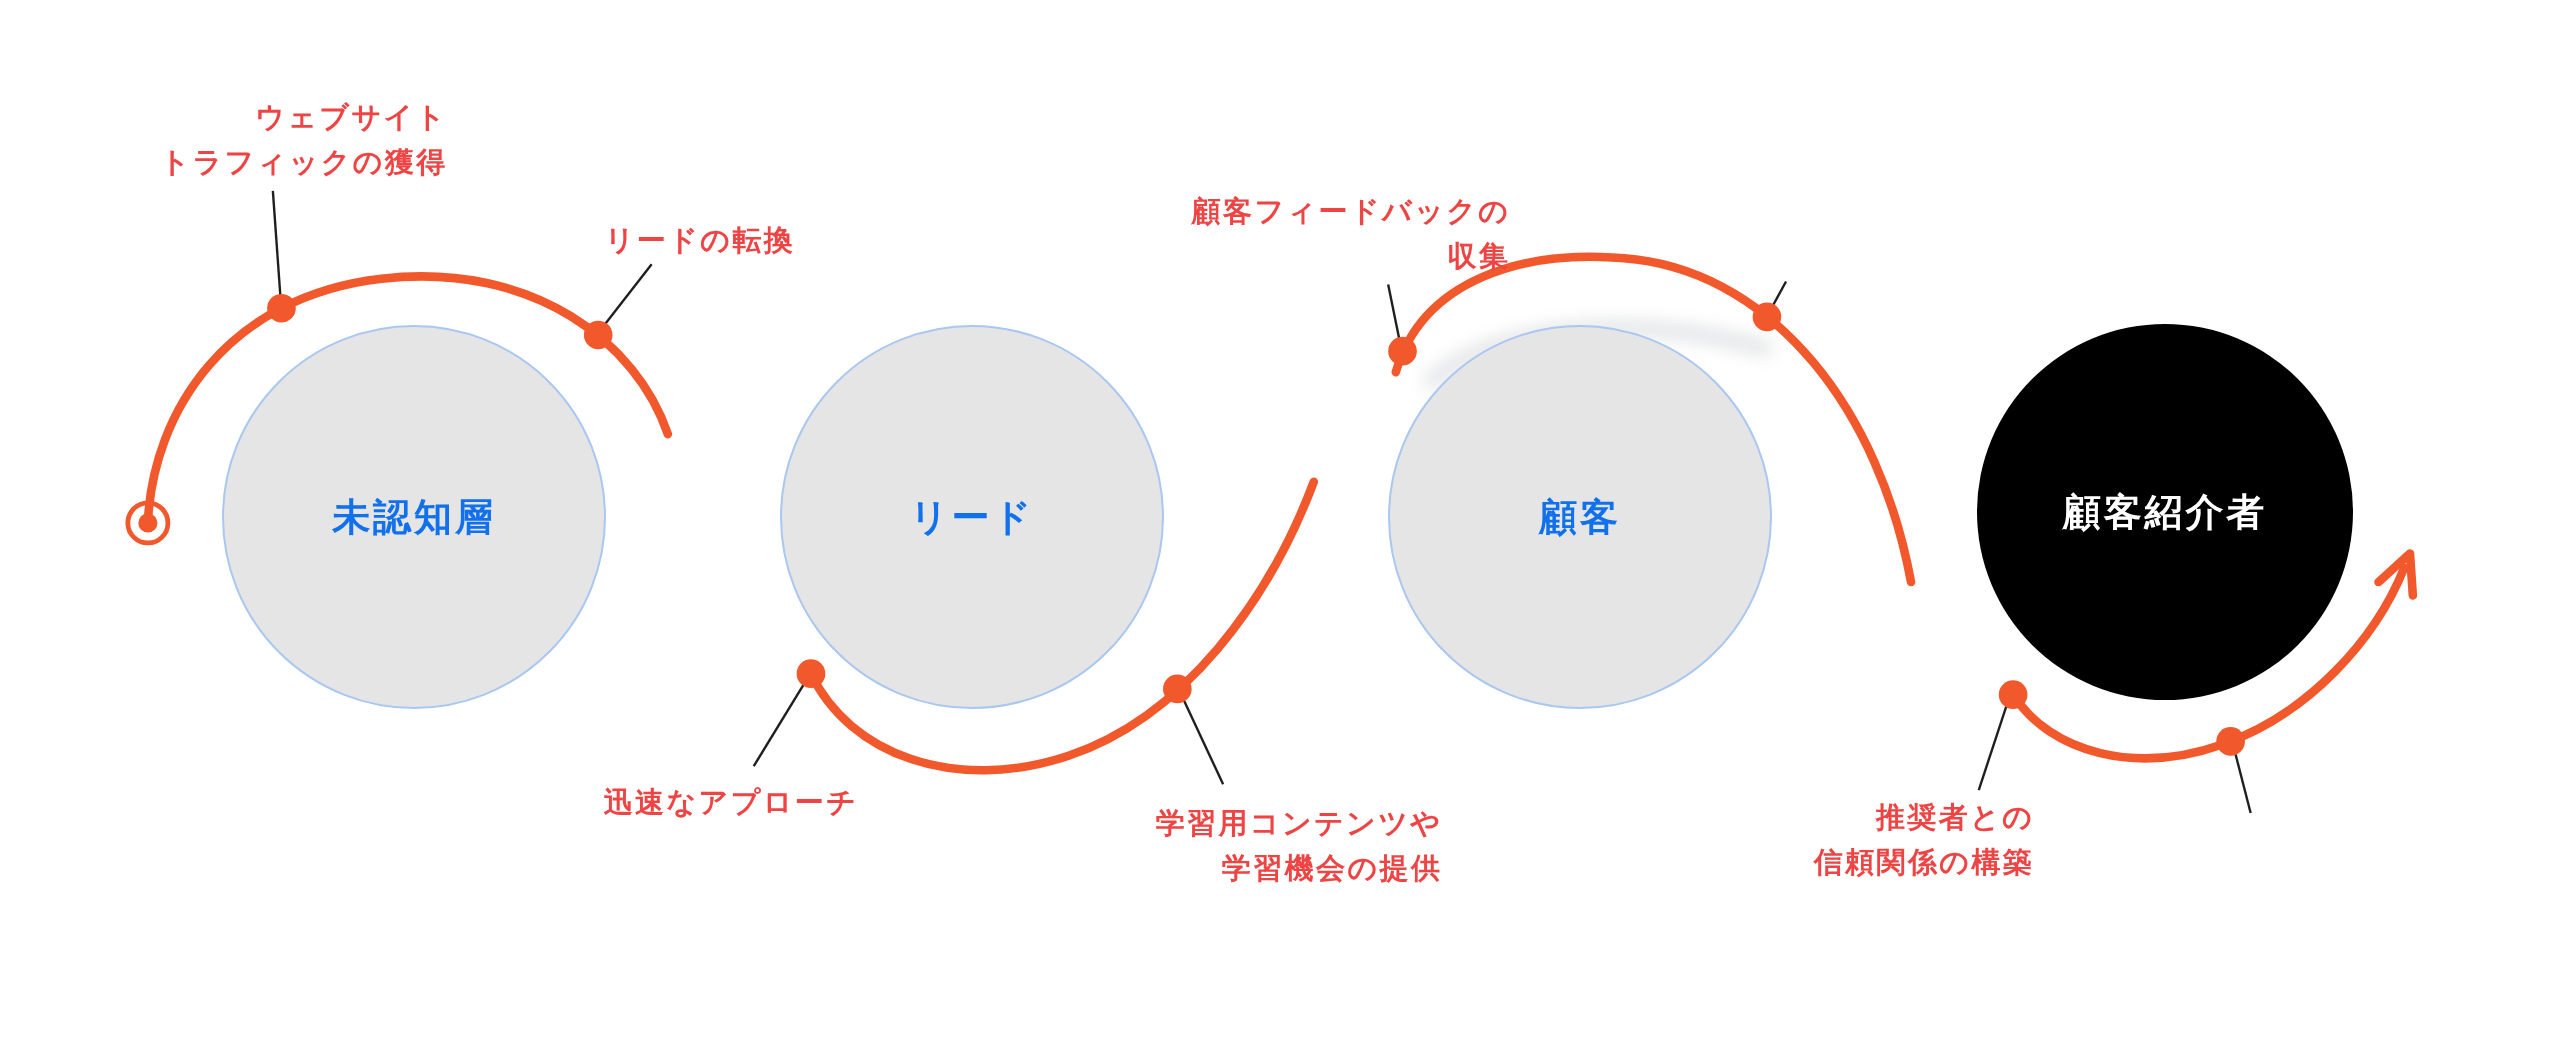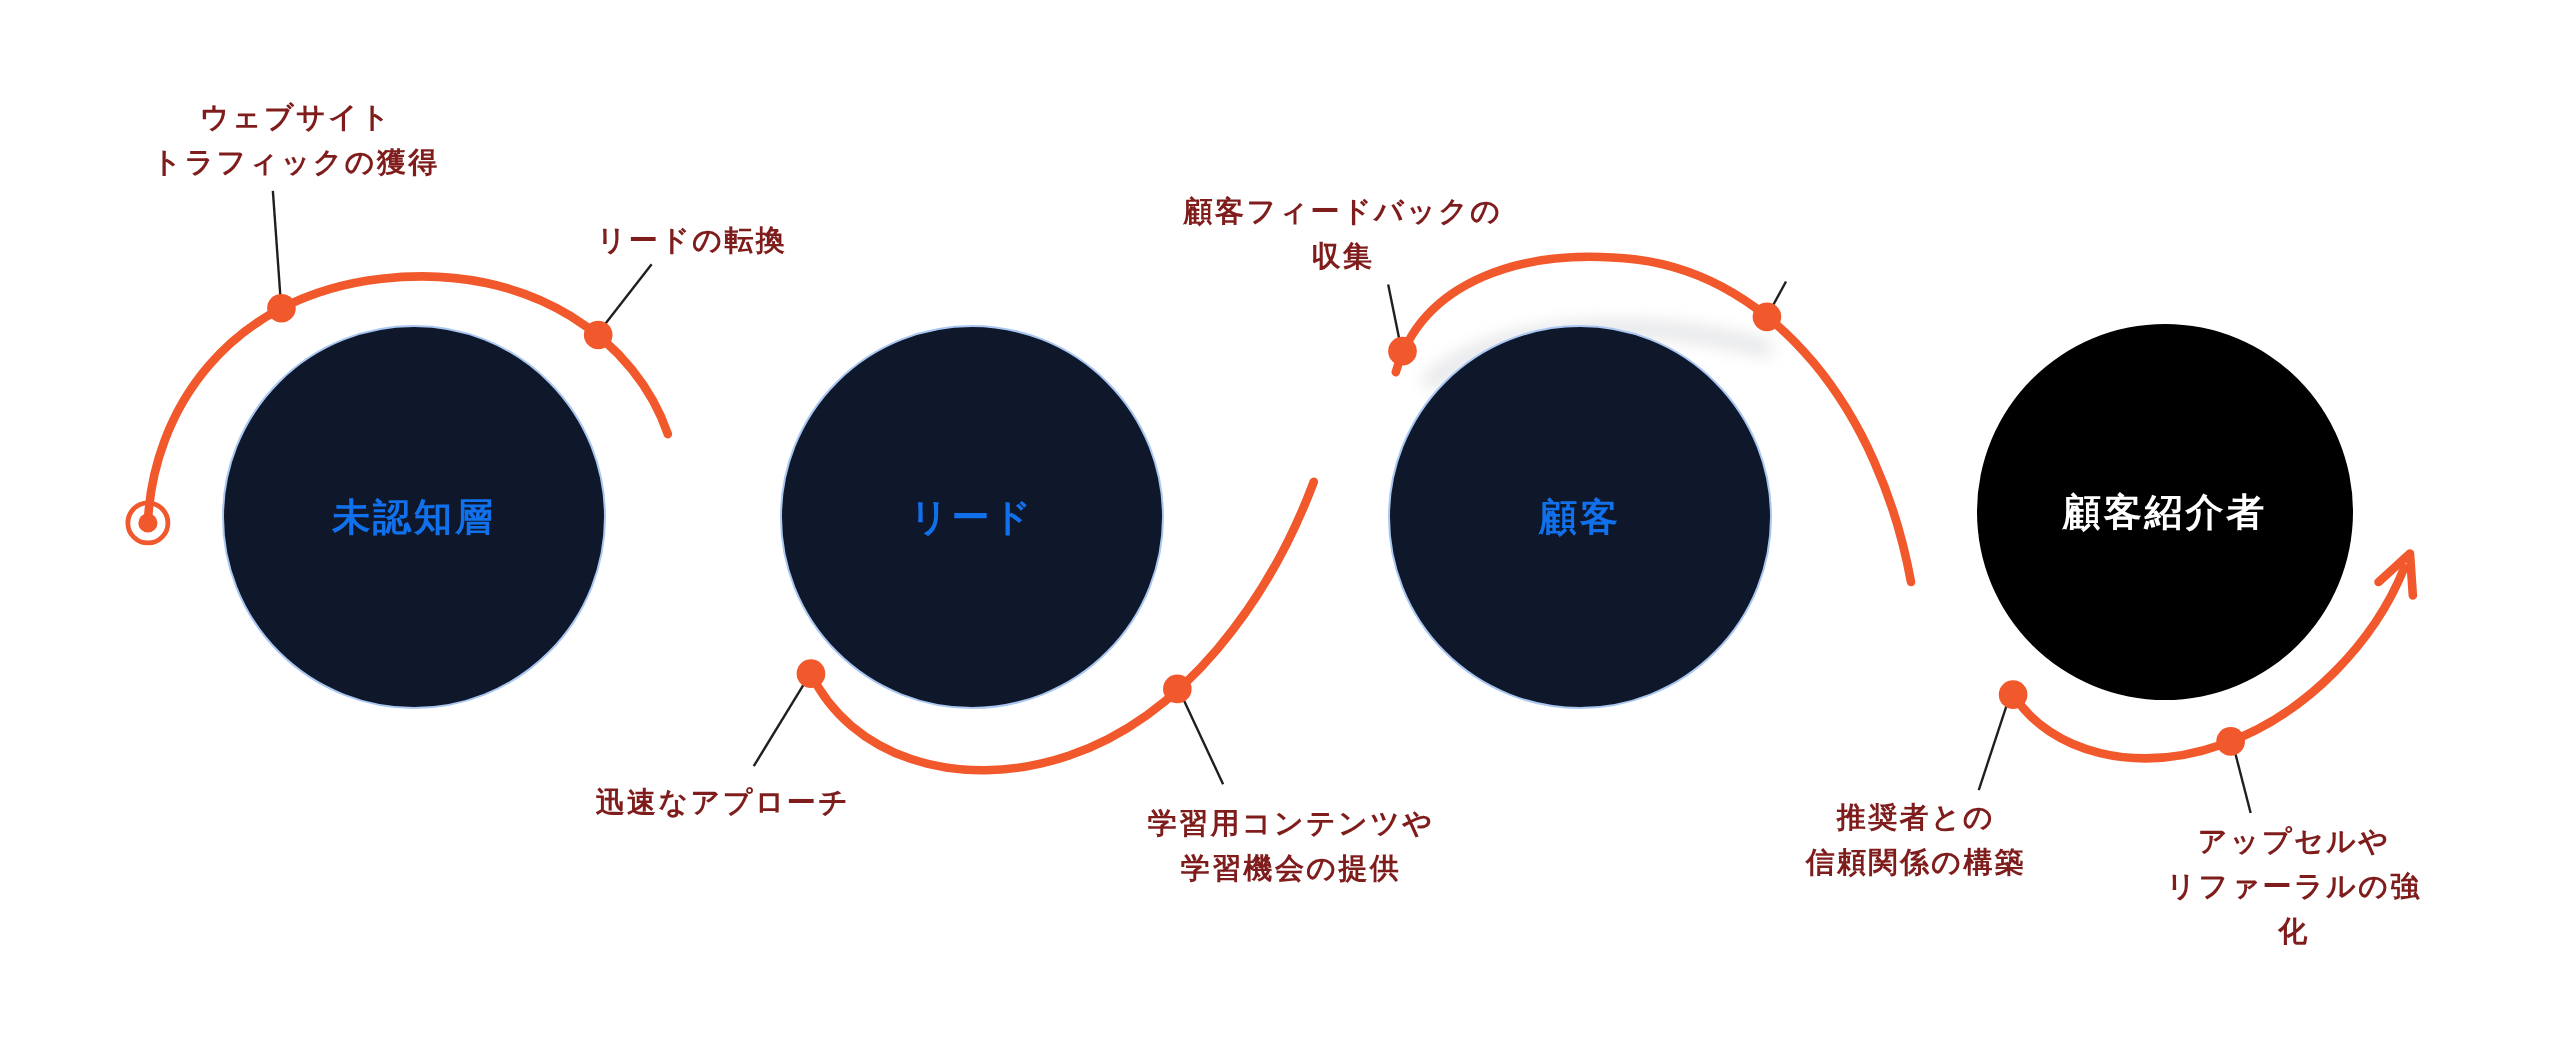--- a/index.html
+++ b/index.html
@@ -24,45 +24,46 @@
   .stage {
     position: absolute;
     border-radius: 50%;
     display: flex;
     align-items: center;
     justify-content: center;
     box-sizing: border-box;
   }
   .stage.outline {
     border: 2.4px solid #A9C7F1;
-    background: #0f172a;
+    background: #e5e5e5;
   }
   .stage.filled {
     background: #000000;
   }
   .stage-label {
     font-size: 38px;
     font-weight: 700;
     letter-spacing: 2.9px;
     color: #1171EC;
     white-space: nowrap;
   }
   .stage.filled .stage-label {
     color: #ffffff;
   }
   .annotation {
     position: absolute;
     transform: translateX(-50%);
-    text-align: center;
+    text-align: right;
     white-space: pre-line;
     font-size: 29px;
     font-weight: 700;
     line-height: 1.55;
     letter-spacing: 2.4px;
-    color: #7f1d1d;
+    color: #ef4444;
+    margin-left: 8px;
   }
 </style>
 </head>
 <body>
 
 <div class="canvas">
 
   <svg class="diagram-svg" viewBox="0 0 2700 1092">
     <defs>
       <filter id="soft" x="-40%" y="-40%" width="180%" height="180%">
@@ -116,17 +117,15 @@
   <div class="annotation" style="left:296px; top:95px;">ウェブサイト
 トラフィックの獲得</div>
   <div class="annotation" style="left:692px; top:218px;">リードの転換</div>
   <div class="annotation" style="left:1343px; top:189px;">顧客フィードバックの
 収集</div>
   <div class="annotation" style="left:723px; top:780px;">迅速なアプローチ</div>
   <div class="annotation" style="left:1291px; top:801px;">学習用コンテンツや
 学習機会の提供</div>
   <div class="annotation" style="left:1916px; top:795px;">推奨者との
 信頼関係の構築</div>
-  <div class="annotation" style="left:2294px; top:819px;">アップセルや
-リファーラルの強化</div>
 
 </div>
 
 
 </body></html>

